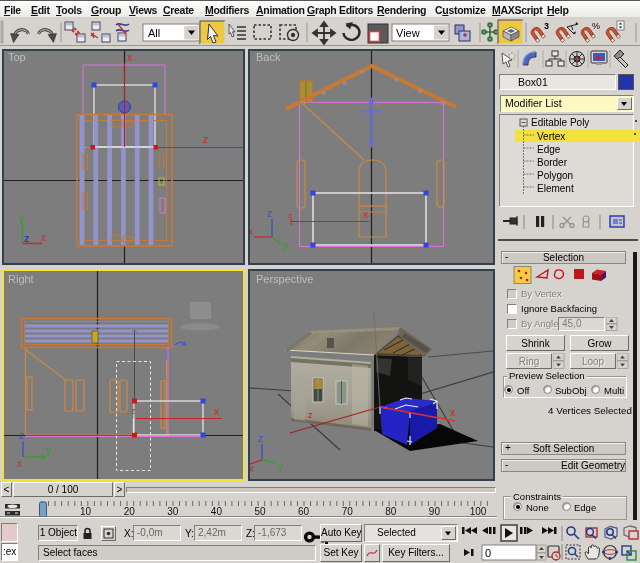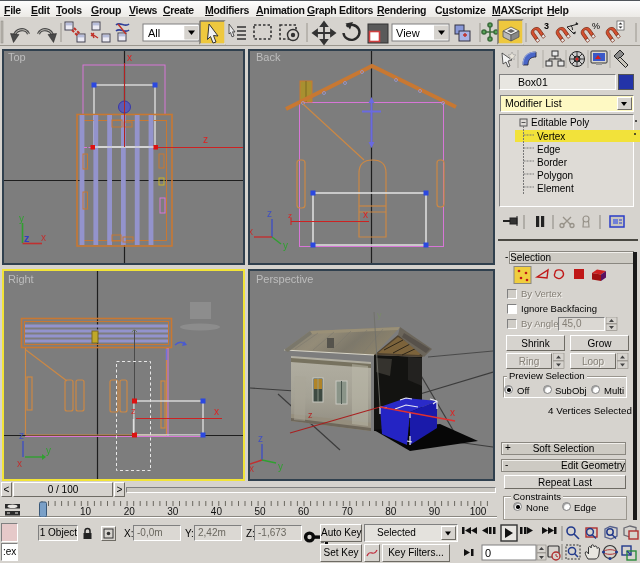--- a/index.html
+++ b/index.html
@@ -595,20 +595,21 @@
     <svg width="26" height="22">
         <g fill="#0a0a0a">
           <circle cx="6.5" cy="12" r="5.6"></circle>
           <circle cx="6.5" cy="12" r="2.2" fill="#d6d3ce"></circle>
           <rect x="10" y="10.4" width="15" height="3.4"></rect>
           <rect x="18" y="13" width="3" height="4.5"></rect>
           <rect x="22" y="13" width="3" height="6"></rect>
         </g>
       </svg>
   </div>
+  <div class="abs inset" style="left:38px;top:27px;width:278px;height:16px;background:#d0cdc7;line-height:14px;padding-left:4px">Select faces</div>
   <div class="raised btn abs" style="left:320px;top:6px;width:42px;height:18px;line-height:16px;font-size:10px">Auto Key</div>
   <div class="abs inset" style="left:364px;top:6px;width:94px;height:18px;background:#e4e2dd;line-height:16px;padding-left:12px">Selected
     <div class="raised abs" style="right:1px;top:1px;width:15px;height:14px"><svg width="13" height="12">
           <path d="M3 4.5 L9 4.5 L6 8.5 Z" fill="#000"></path>
         </svg></div>
   </div>
   <div class="raised btn abs" style="left:320px;top:26px;width:42px;height:18px;line-height:16px;font-size:10px">Set Key</div>
   <div class="raised abs" style="left:364px;top:26px;width:16px;height:18px">
     <svg width="14" height="16">
         <path d="M2 11 C5 3 8 13 12 5" fill="none" stroke="#c03040" stroke-width="1.3"></path>
@@ -814,21 +815,21 @@
 
       <g>
           <rect x="113" y="4" width="14" height="11" fill="#c8c5be" stroke="#2a3cc8" stroke-width="1.5"></rect>
           <rect x="116" y="7" width="5" height="5" fill="#7080d8"></rect>
           <path d="M122 8 l3 0 m-3 3 l3 0" stroke="#2a3cc8"></path>
         </g>
     </svg>
   </div>
   <div class="abs" style="left:1px;top:193px;width:140px;height:2px;background:#4a4842"></div>
 
-  <div class="abs raised" style="left:12px;top:205px;width:125px;height:13px;background:#cdcac3;line-height:12px;border:1px solid #8a8780;box-shadow:inset 1px 1px 0 #f1efeb;font-size:10px">Selection</div>
+  <div class="abs raised" style="left:4px;top:205px;width:125px;height:13px;background:#cdcac3;text-align:center;line-height:12px;border:1px solid #8a8780;box-shadow:inset 1px 1px 0 #f1efeb;font-size:10px">Selection</div>
   <div class="abs" style="left:8px;top:205px;width:10px;height:12px;line-height:11px;font-size:10px">-</div>
   <div id="sosvg" class="abs" style="left:0;top:219px;width:143px;height:24px">
     <svg width="143" height="24">
 
       <rect x="17" y="1.5" width="17" height="17" fill="#f0ce3e" stroke="#8a8780"></rect>
       <g fill="#c01818">
           <circle cx="22" cy="6" r="1.3"></circle>
           <circle cx="29" cy="8" r="1.3"></circle>
           <circle cx="24" cy="13" r="1.3"></circle>
           <circle cx="30" cy="15" r="1.3"></circle>
@@ -884,21 +885,20 @@
     <span class="abs" style="left:58px;top:339px">SubObj</span>
   <span class="abs rdo2" style="left:94px;top:339px"></span>
     <span class="abs" style="left:107px;top:339px">Multi</span>
 
   <span class="abs" style="left:51px;top:359px;font-size:9.8px">4 Vertices Selected</span>
 
   <div class="abs raised" style="left:4px;top:396px;width:125px;height:13px;background:#cdcac3;text-align:center;line-height:12px;border:1px solid #8a8780;box-shadow:inset 1px 1px 0 #f1efeb;font-size:10px">Soft Selection</div>
   <div class="abs" style="left:8px;top:396px;width:10px;height:12px;font-size:10px">+</div>
   <div class="abs raised" style="left:4px;top:413px;width:125px;height:13px;background:#cdcac3;text-align:right;line-height:12px;border:1px solid #8a8780;box-shadow:inset 1px 1px 0 #f1efeb;font-size:10px">Edit Geometry</div>
   <div class="abs" style="left:8px;top:413px;width:10px;height:12px;font-size:10px">-</div>
-  <div class="raised btn abs" style="left:7px;top:429px;width:122px;height:14px;line-height:13px">Repeat Last</div>
 
   <div class="abs" style="left:6px;top:450px;width:124px;height:24px;border:1px solid #9a968e;box-shadow:inset 1px 1px 0 #fff"></div>
   <span class="abs" style="left:14px;top:445px;background:#d6d3ce;padding:0 2px">Constraints</span>
   <span class="abs rdo" style="left:16px;top:456px"></span>
     <span class="abs" style="left:29px;top:456px">None</span>
   <span class="abs rdo2" style="left:65px;top:456px"></span>
     <span class="abs" style="left:77px;top:456px">Edge</span>
 
   <div class="abs" style="left:136px;top:206px;width:4px;height:268px;background:#1a1a1a"></div>
 </div>

